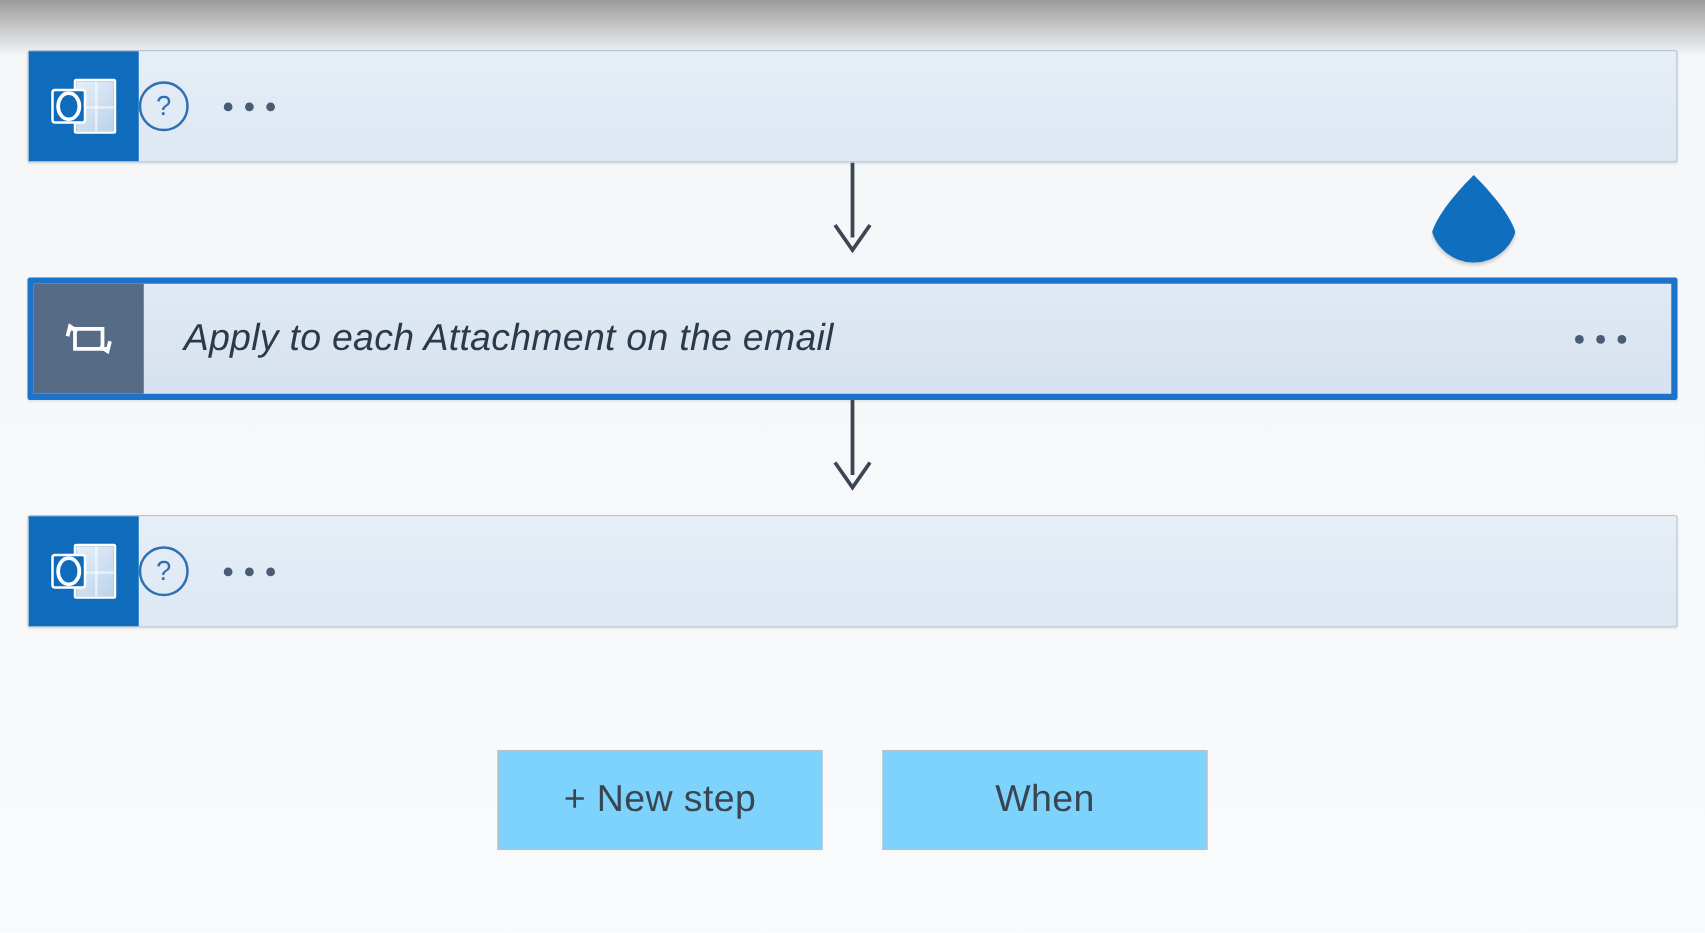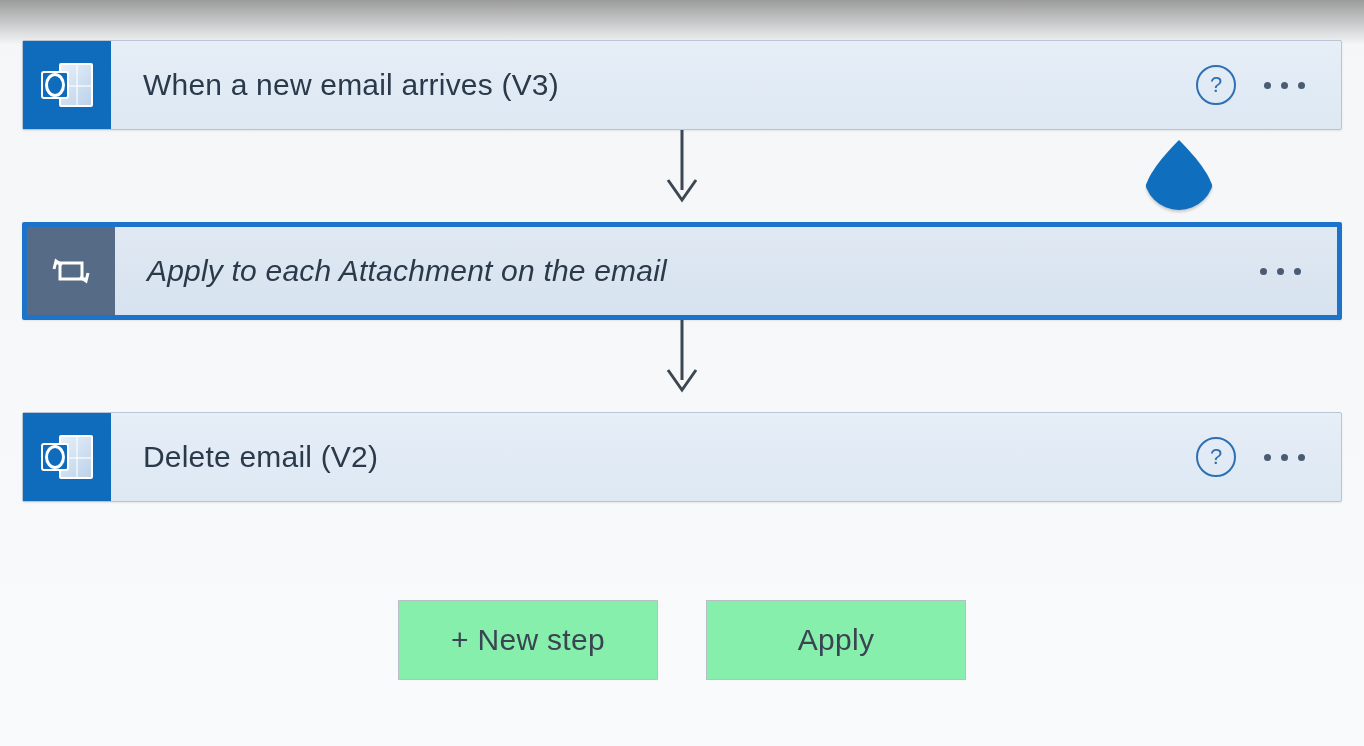--- a/index.html
+++ b/index.html
@@ -93,21 +93,21 @@
   .footer-buttons{
     display:flex;
     gap:48px;
     justify-content:center;
     margin-top:98px;
   }
   .btn{
     min-width:258px;
     height:78px;
     border:1px solid #b8bfc7;
-    background:#86efac;
+    background:#7dd3fc;
     display:flex;align-items:center;justify-content:center;
     font-size:30px;color:#3a4552;
     letter-spacing:.3px;
   }
   
   .outlook-icon{position:relative;width:52px;height:44px;}
   .outlook-icon .back{
     position:absolute;right:0;top:0;width:34px;height:44px;
     background:linear-gradient(135deg,#e6effa 0%,#bcd2ea 100%);
     border:2px solid #ffffff;border-radius:2px;box-sizing:border-box;
@@ -135,21 +135,20 @@
 
   <div class="step">
     <div class="icon-box outlook-box">
       <div class="outlook-icon">
         <div class="back"></div>
         <div class="front">
             <div class="o"></div>
           </div>
       </div>
     </div>
-    <div class="title">When a new email arrives (V3)</div>
     <div class="actions">
       <div class="help-circle">?</div>
       <div class="ellipsis">
           <span></span>
           <span></span>
           <span></span>
         </div>
     </div>
   </div>
 
@@ -190,29 +189,28 @@
 
   <div class="step">
     <div class="icon-box outlook-box">
       <div class="outlook-icon">
         <div class="back"></div>
         <div class="front">
             <div class="o"></div>
           </div>
       </div>
     </div>
-    <div class="title">Delete email (V2)</div>
     <div class="actions">
       <div class="help-circle">?</div>
       <div class="ellipsis">
           <span></span>
           <span></span>
           <span></span>
         </div>
     </div>
   </div>
 
   <div class="footer-buttons">
     <div class="btn">+ New step</div>
-    <div class="btn">Apply</div>
+    <div class="btn">When</div>
   </div>
 
 </div>
 
 </body></html>

